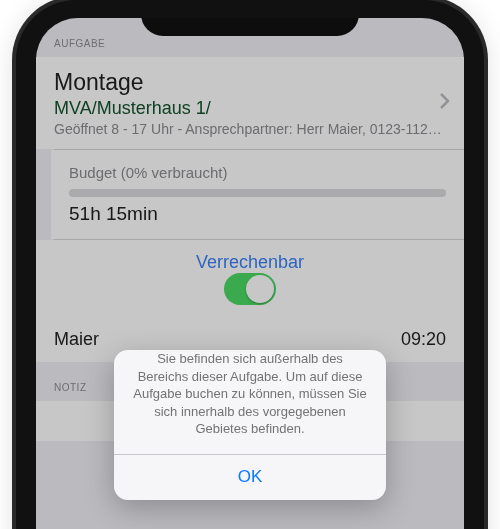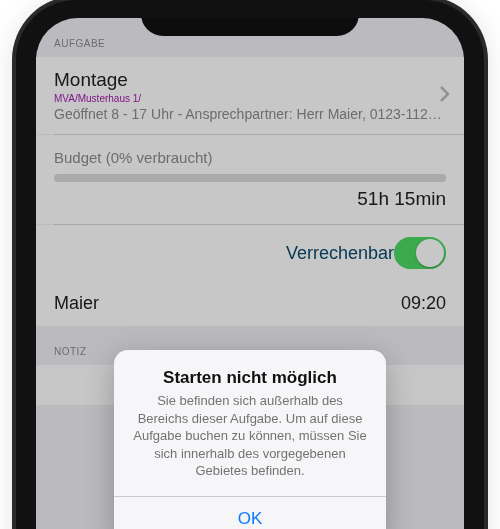--- a/index.html
+++ b/index.html
@@ -35,34 +35,34 @@
   
   .section-header {
     font-size: 10px; letter-spacing: .5px;
     color: #8b8b91;
     padding: 20px 18px 8px;
     text-transform: uppercase;
   }
   .sep { height: 1px; background: #d7d7dc; margin-left: 18px; }
   .row { background: #fff; padding: 12px 18px; position: relative; }
 
-  .task-title { font-size: 19px; color: #222; margin-bottom: 2px; }
-  .task-sub  { font-size: 10px; color: #a21caf; margin-bottom: 2px; }
+  .task-title { font-size: 23px; color: #222; margin-bottom: 2px; }
+  .task-sub  { font-size: 18px; color: #14532d; margin-bottom: 2px; }
   .task-info { font-size: 14px; color: #8b8b91; white-space: nowrap; overflow: hidden; text-overflow: ellipsis; }
 
   .chev { position: absolute; right: 14px; top: 50%; transform: translateY(-50%); }
   .chev svg { width: 10px; height: 16px; stroke: #bdbdc2; stroke-width: 2.5; fill: none; }
 
-  .budget-row { background: #fff; padding: 14px 18px 14px; }
+  .budget-row { background: #fff; padding: 14px 18px 14px; margin-left: 15px; }
   .budget-line { display: flex; justify-content: space-between; font-size: 15px; color: #8b8b91; margin-bottom: 8px; }
   .prog { width: 100%; height: 8px; background: #dadade; border-radius: 4px; margin-bottom: 6px; }
   .prog-fill { height: 100%; width: 0%; background: #6d6d72; border-radius: 4px; }
-  .remain { text-align: right; font-size: 19px; color: #222; }
+  .remain { text-align: left; font-size: 19px; color: #222; }
 
-  .bill-row { display: flex; justify-content: flex-end; align-items: center; font-size: 18px; color: #0c4a6e; }
+  .bill-row { display: flex; justify-content: flex-end; align-items: center; font-size: 18px; color: #3b82f6; flex-direction: column; }
   .toggle { width: 52px; height: 32px; background: #4cd964; border-radius: 16px; position: relative; }
   .toggle .knob { position: absolute; right: 2px; top: 2px; width: 28px; height: 28px; background: #fff; border-radius: 50%; box-shadow: 0 1px 2px rgba(0,0,0,.3); }
 
   .time-row { display: flex; justify-content: space-between; font-size: 18px; color: #222; }
 
   
   .dim { position: absolute; inset: 0; background: rgba(0,0,0,.22); z-index: 50; }
 
   
   .alert {
@@ -124,20 +124,19 @@
     <div class="row time-row">
       <span>Maier</span>
       <span>09:20</span>
     </div>
 
     <div class="section-header">NOTIZ</div>
     <div class="row" style="height:40px"></div>
 
     <div class="dim"></div>
     <div class="alert">
-      <div class="alert-title">Starten nicht möglich</div>
       <div class="alert-msg">Sie befinden sich außerhalb des Bereichs dieser Aufgabe. Um auf diese Aufgabe buchen zu können, müssen Sie sich innerhalb des vorgegebenen Gebietes befinden.</div>
       <div class="alert-sep"></div>
       <div class="alert-ok">OK</div>
     </div>
 
   </div>
 </div>
 
 </body></html>

